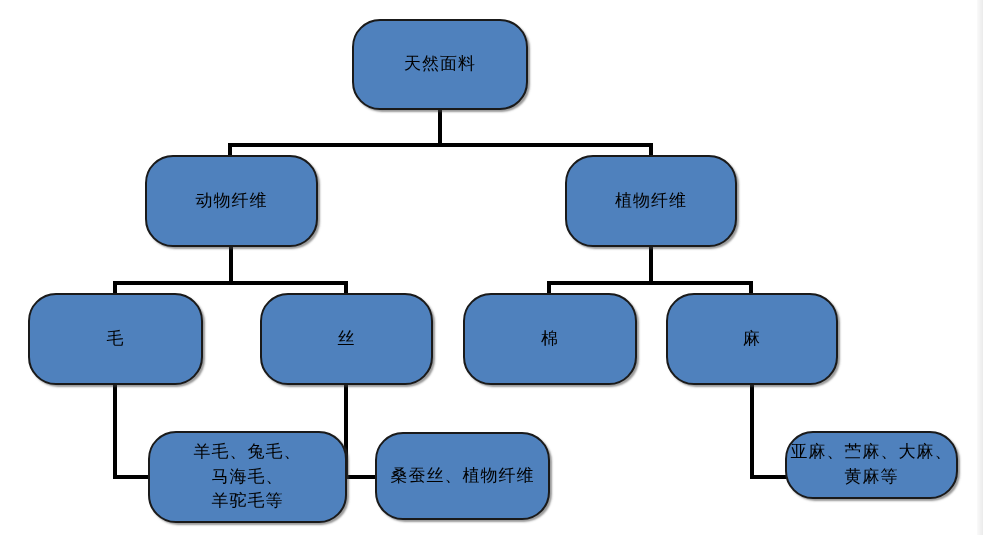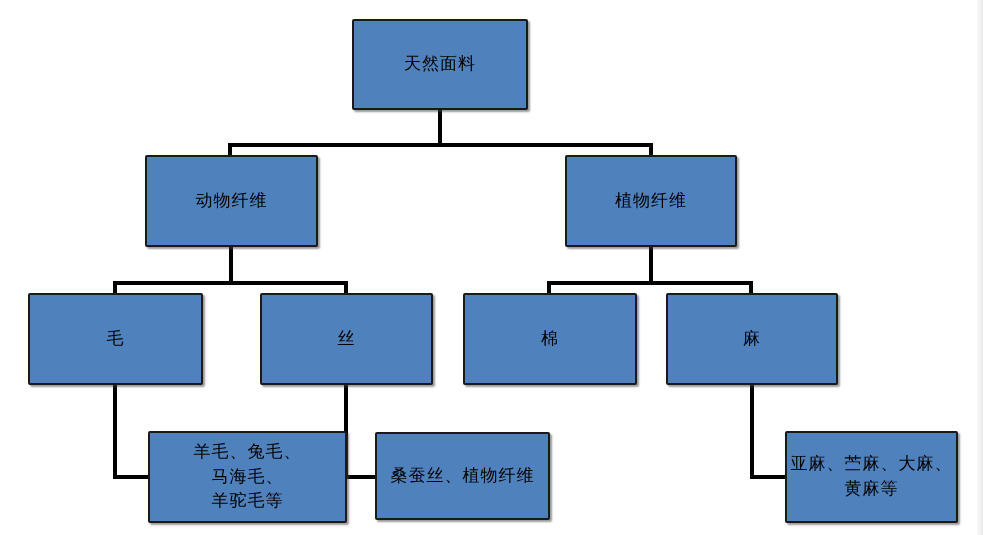--- a/index.html
+++ b/index.html
@@ -13,21 +13,21 @@
     height: 535px;
     background: var(--bg, #ffffff);
     overflow: hidden;
     font-family: "Liberation Serif", "DejaVu Serif", serif;
   }
   .node {
     position: absolute;
     box-sizing: border-box;
     background: var(--node-fill, #4f81bd);
     border: 2px solid var(--node-border, #1a1a1a);
-    border-radius: 2px;
+    border-radius: 28px;
     box-shadow: 2px 2px 2px rgba(70, 70, 70, 0.55);
     display: flex;
     align-items: center;
     justify-content: center;
     text-align: center;
   }
   .node-label {
     color: #000000;
     font-size: 17px;
     line-height: 1.45;
@@ -105,20 +105,20 @@
   <div class="node" style="left:148px; top:431px; width:199px; height:92px;">
     <span class="node-label">羊毛、兔毛、
 马海毛、
 羊驼毛等</span>
   </div>
 
   <div class="node" style="left:375px; top:432px; width:175px; height:88px;">
     <span class="node-label">桑蚕丝、植物纤维</span>
   </div>
 
-  <div class="node" style="left:785px; top:431px; width:173px; height:92px;">
+  <div class="node" style="left:785px; top:431px; width:173px; height:68px;">
     <span class="node-label">亚麻、苎麻、大麻、
 黄麻等</span>
   </div>
 
   <div class="page-edge"></div>
 
 </div>
 
 </body></html>

